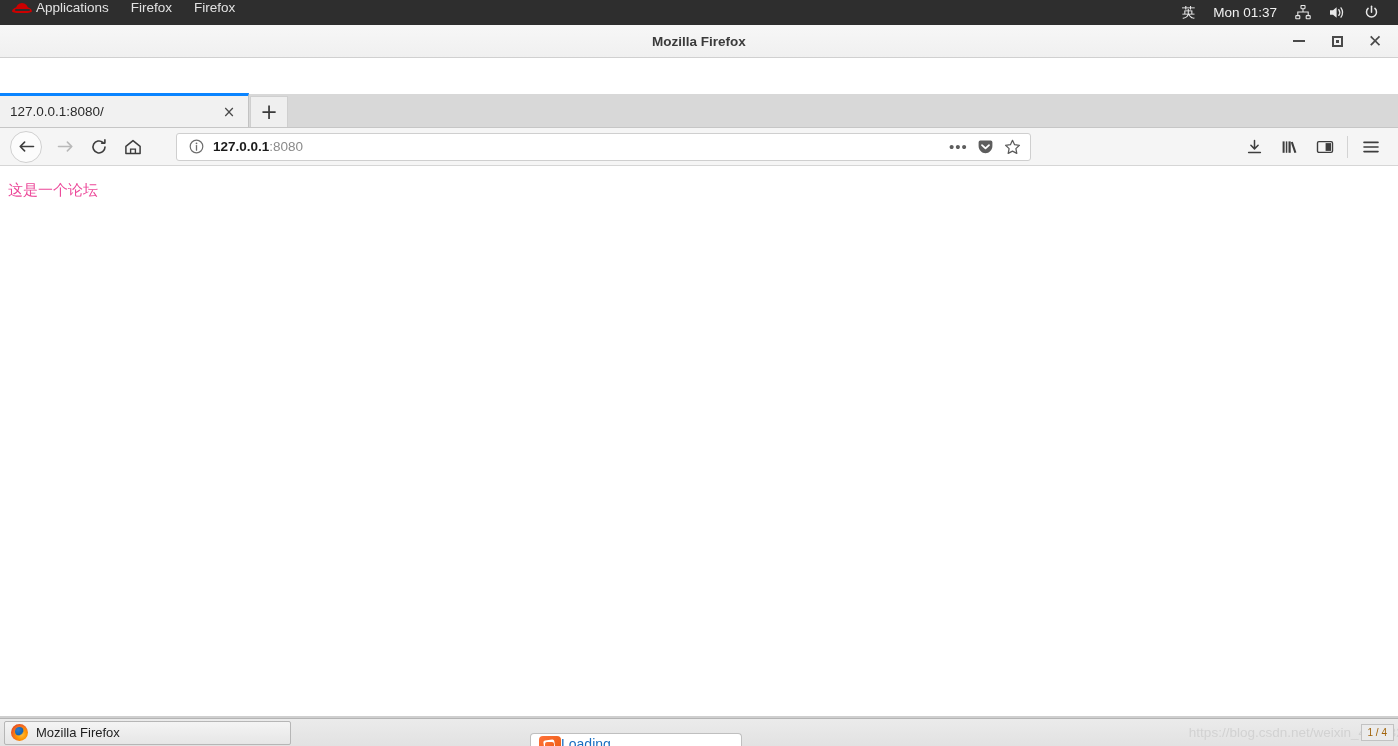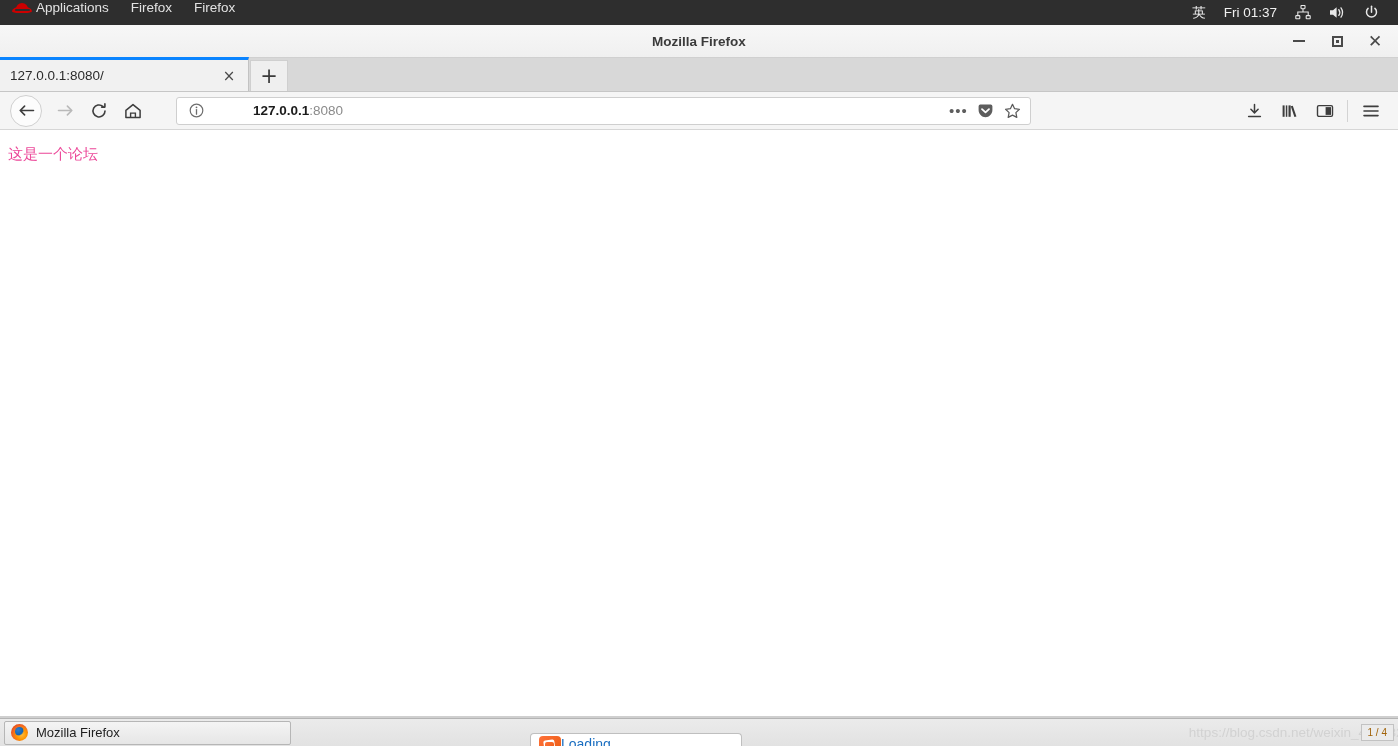--- a/index.html
+++ b/index.html
@@ -70,20 +70,21 @@
   .glyph-max::after{ content:""; position:absolute; left:2px; top:2px; width:3px; height:3px; background:#4a4a4a; }
   .glyph-close{ font-size:17px; line-height:17px; color:#4a4a4a; font-family:"DejaVu Sans",sans-serif; }
 
   
   #tabstrip{
     height:34px; min-height:34px;
     background:#d8d8d8;
     display:flex; align-items:flex-end;
     border-bottom:1px solid #c6c6c6;
     padding-left:0px;
+    margin-top:36px;
   }
   .tab{
     width:249px; height:34px;
     background:#f1f1f1;
     border-top:3px solid #0a84ff;
     border-right:1px solid #c2c2c2;
     display:flex; align-items:center;
     padding:0 8px 0 10px;
     position:relative;
   }
@@ -126,21 +127,21 @@
   #urlbar-wrap{ flex:1; display:flex; align-items:center; padding:0 8px 0 26px; }
   #urlbar{
     flex:1; height:28px; max-width:855px;
     background:#ffffff; border:1px solid #cfcfcf; border-radius:3px;
     display:flex; align-items:center; padding:0 4px 0 8px;
   }
   #urlbar .ident{ width:22px; display:flex; align-items:center; justify-content:center; color:#6d6d6d; }
   #urlbar .urltext{
     flex:1; font-size:13.5px; color:#8b8b8b; padding-left:6px; white-space:nowrap;
   }
-  #urlbar .urltext b{ color:#1b1b1b; font-weight:bold;margin-left:40px; }
+  #urlbar .urltext b{ color:#1b1b1b; font-weight:bold; }
   #urlbar .uractions{ display:flex; align-items:center; }
   #urlbar .uricon{
     width:27px; height:24px; display:flex; align-items:center; justify-content:center;
     color:#5a5a5a;
   }
   .dots{ letter-spacing:1px; font-size:15px; color:#5e5e5e; line-height:10px; }
 
   #navright{ display:flex; align-items:center; padding-right:4px; }
   #navright .navbtn{ width:35px; }
   .vdiv{ width:1px; height:22px; background:#d3d3d3; margin:0 5px; }
@@ -246,21 +247,21 @@
     <div class="pitem">
       <span>Firefox</span>
     </div>
     <div class="pitem">
       <span>Firefox</span>
     </div>
   </div>
   <div class="spacer"></div>
   <div class="pright">
     <div class="ime">英</div>
-    <div class="clock">Fri 01:37</div>
+    <div class="clock">Mon 01:37</div>
     <div>
       <svg width="16" height="15" viewBox="0 0 16 15" aria-hidden="true">
         <rect x="6" y="0.5" width="4" height="3.2" rx="0.6" fill="none" stroke="#e8e8e8" stroke-width="1.1"></rect>
         <rect x="0.8" y="10.6" width="4" height="3.2" rx="0.6" fill="none" stroke="#e8e8e8" stroke-width="1.1"></rect>
         <rect x="11.2" y="10.6" width="4" height="3.2" rx="0.6" fill="none" stroke="#e8e8e8" stroke-width="1.1"></rect>
         <path d="M8 3.8 V7 M2.8 10.6 V7 H13.2 V10.6" fill="none" stroke="#e8e8e8" stroke-width="1.1"></path>
       </svg>
     </div>
     <div>
       <svg width="17" height="15" viewBox="0 0 17 15" aria-hidden="true">

